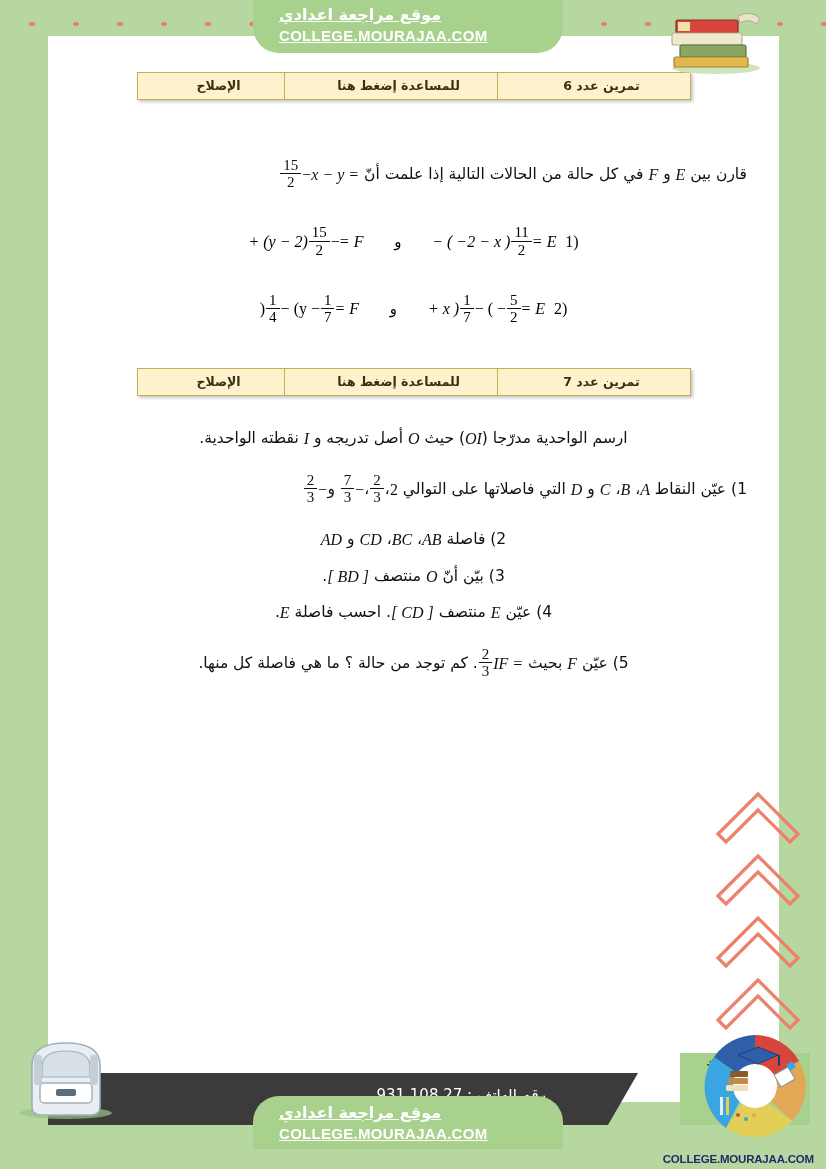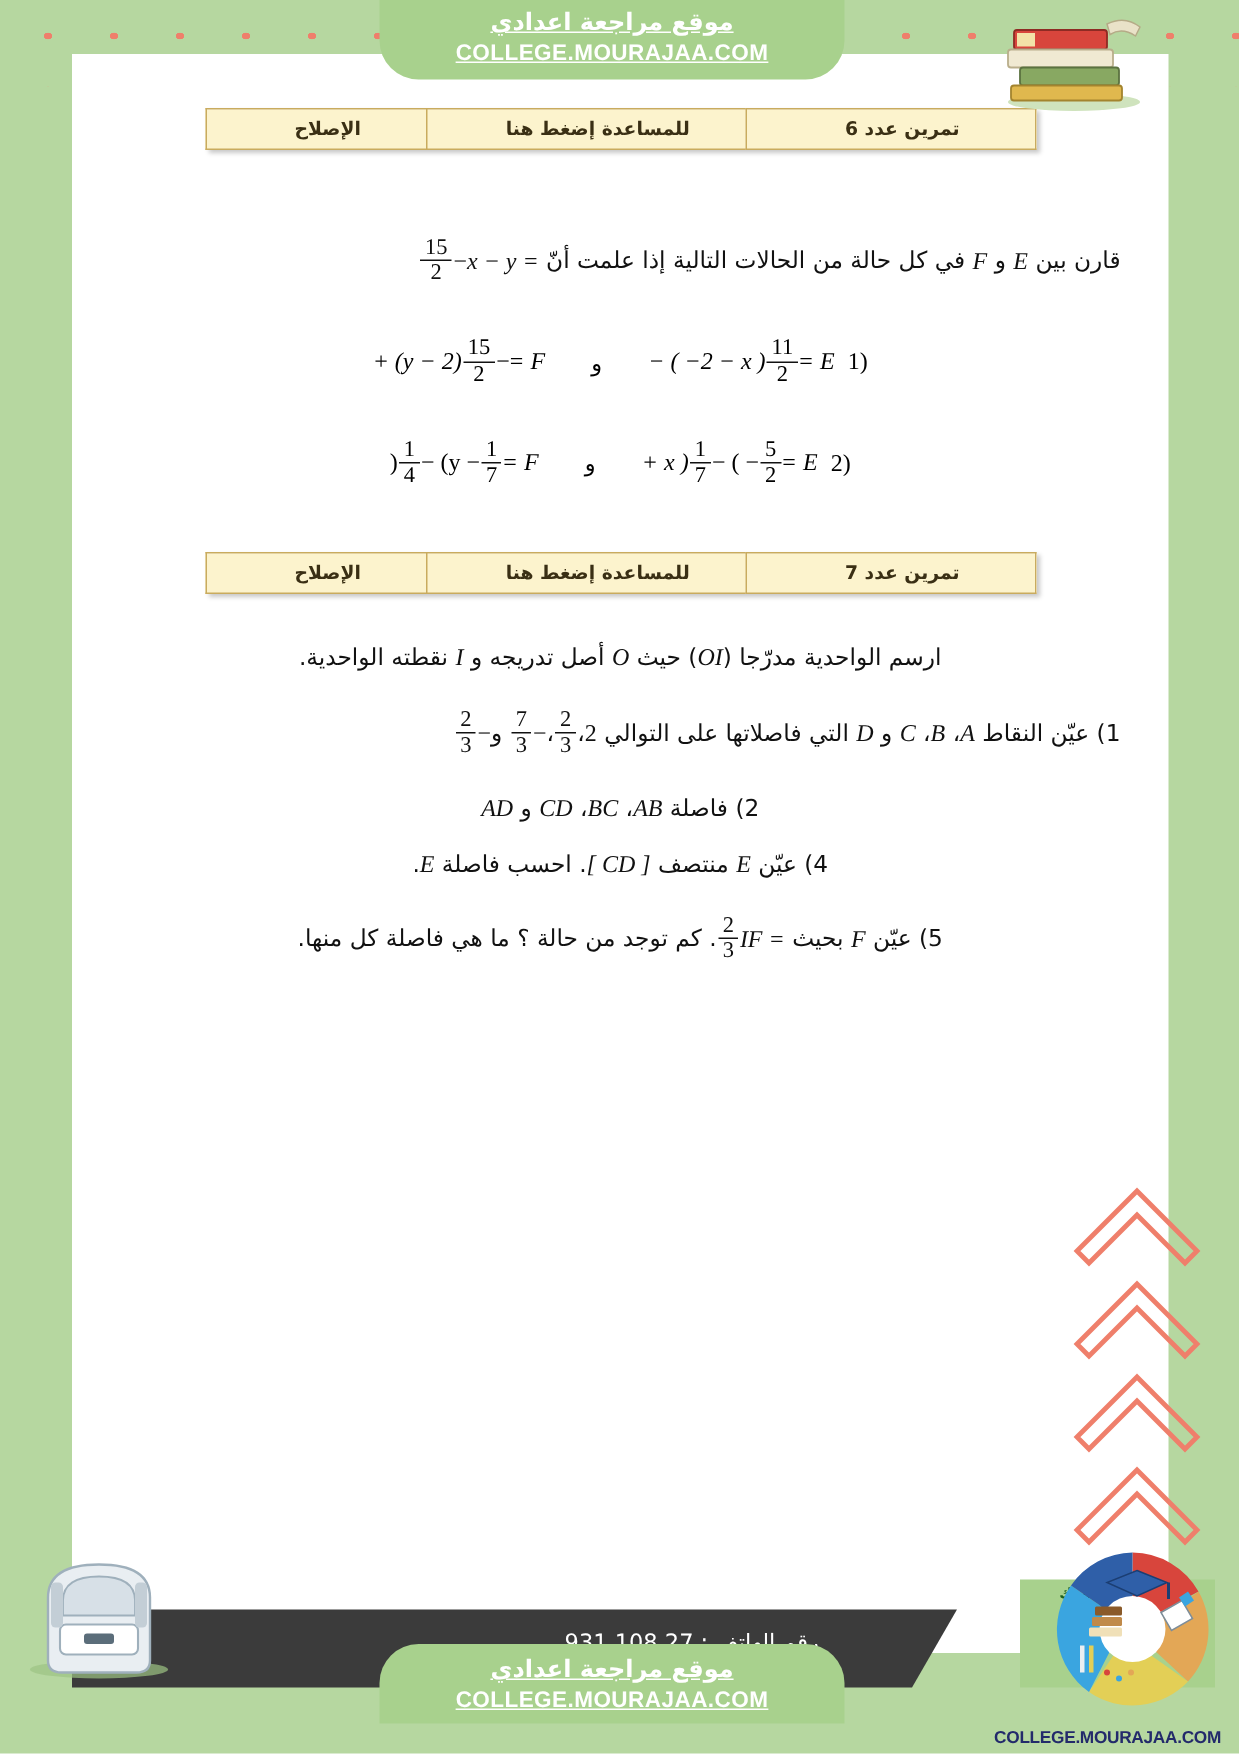--- a/index.html
+++ b/index.html
@@ -56,21 +56,21 @@
     width: 110px; height: 110px;
     z-index: 7;
   }
 
   
   .banner {
     position: absolute;
     z-index: 8;
     background: #a8d18d;
     border-radius: 0 0 26px 26px;
-    text-align: center;
+    text-align: left;
     padding: 4px 26px 8px 26px;
     box-sizing: border-box;
   }
   .banner-top {
     left: 253px; top: 0;
     width: 310px;
   }
   .banner-bottom {
     left: 253px; bottom: 20px;
     width: 310px;
@@ -411,20 +411,27 @@
   <div class="ar list-item li-c">
     <span>2)</span>
     <span>فاصلة</span>
     <span class="m">AB</span><span>،</span>
     <span class="m">BC</span><span>،</span>
     <span class="m">CD</span>
     <span>و</span>
     <span class="m">AD</span>
   </div>
 
+  <div class="ar list-item li-c">
+    <span>3)</span>
+    <span>بيّن أنّ</span>
+    <span class="m">O</span>
+    <span>منتصف</span>
+    <span class="m">[ BD ]</span><span>.</span>
+  </div>
 
   <div class="ar list-item li-c">
     <span>4)</span>
     <span>عيّن</span>
     <span class="m">E</span>
     <span>منتصف</span>
     <span class="m">[ CD ]</span><span>. احسب فاصلة</span>
     <span class="m">E</span><span>.</span>
   </div>
 

